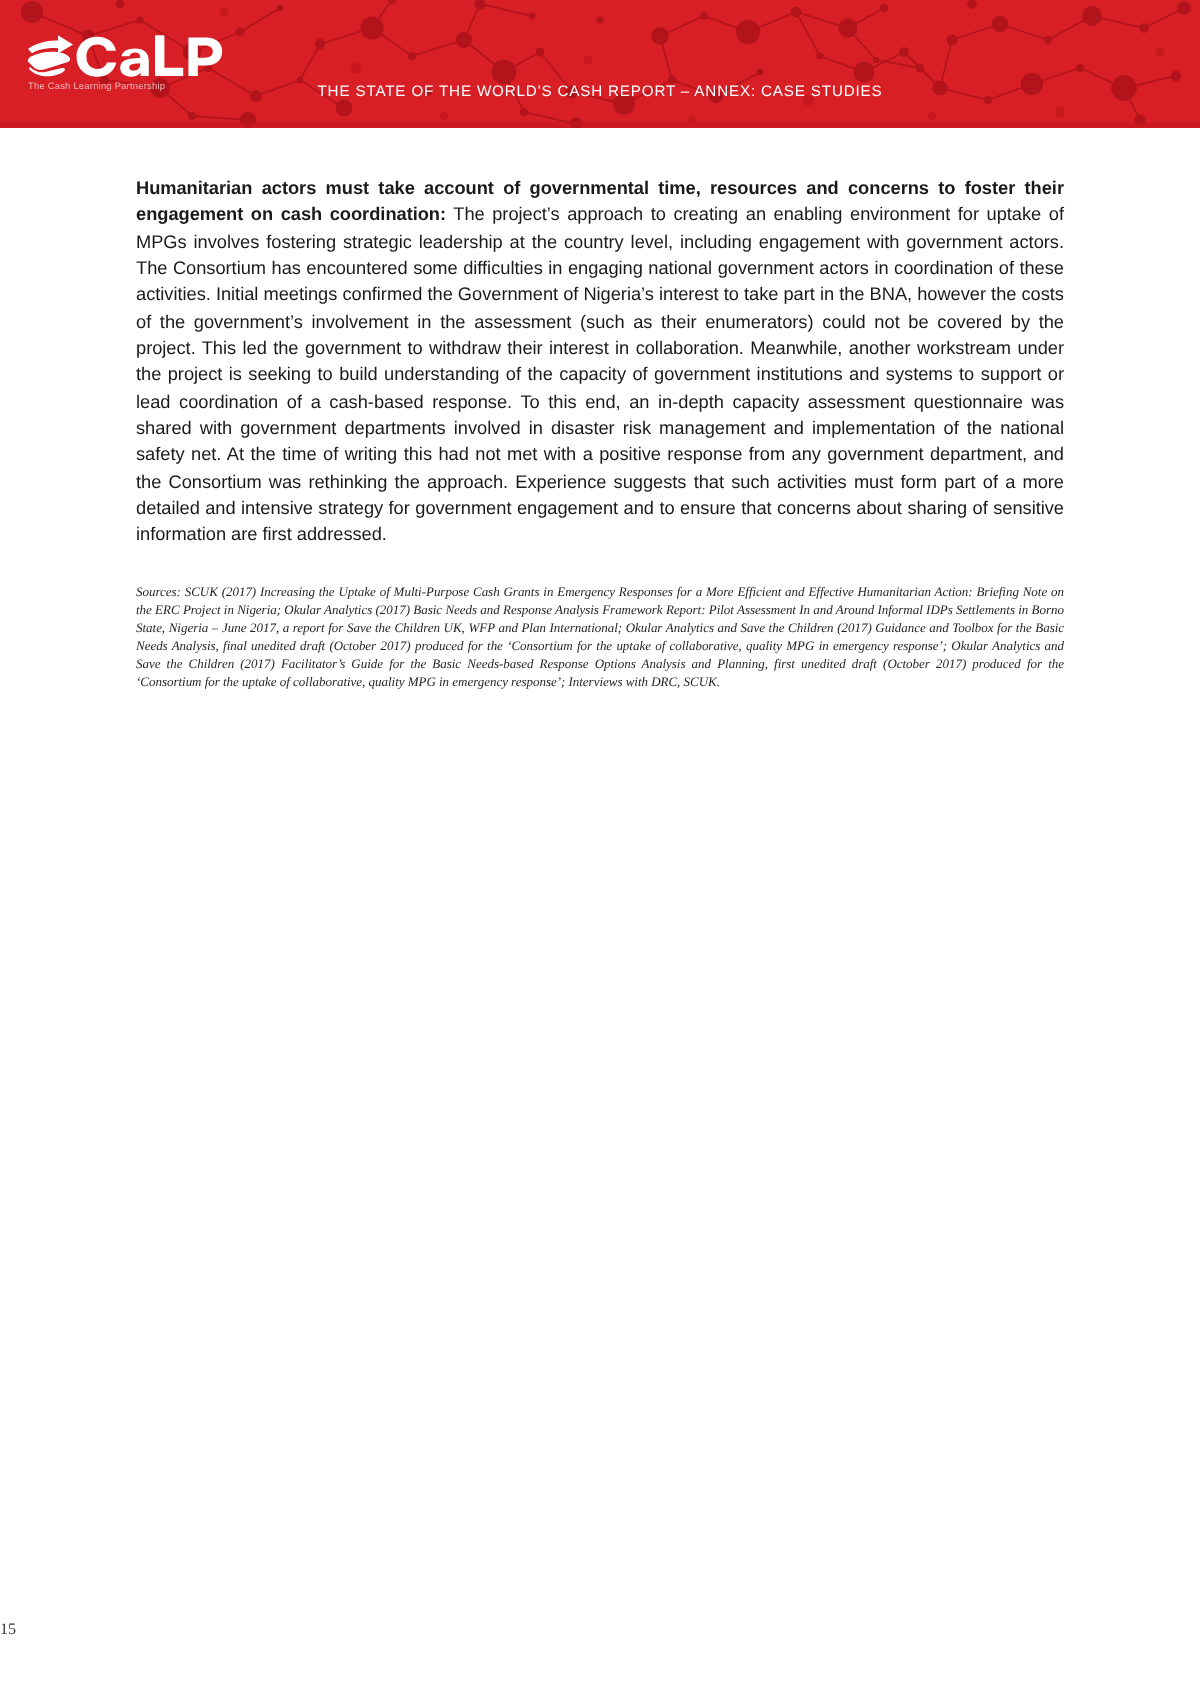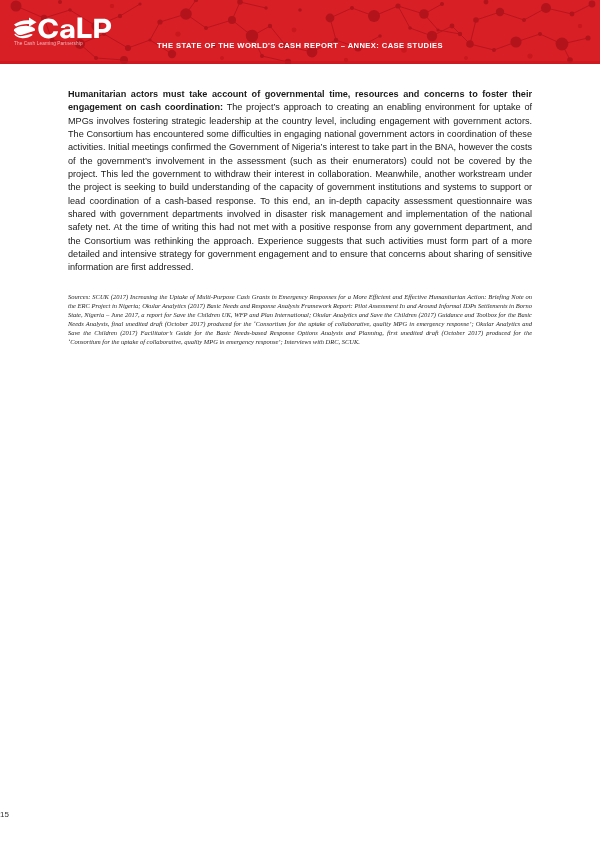--- a/index.html
+++ b/index.html
@@ -64,21 +64,21 @@
   
   .header-title {
     position: absolute;
     left: 0;
     top: 41px;
     width: 600px;
     text-align: center;
     color: #ffffff;
     font-family: "Liberation Sans", sans-serif;
     font-size: 7.6px;
-    font-weight: bold;
+    font-weight: normal;
     letter-spacing: 0.42px;
     z-index: 5;
     white-space: nowrap;
   }
 
   
   .content {
     position: absolute;
     left: 68px;
     top: 88px;
@@ -108,21 +108,21 @@
     letter-spacing: -0.012px;
   }
 
   
   .page-number {
     position: absolute;
     left: 0;
     top: 810px;
     width: 588px;
     text-align: left;
-    font-family: Liberation Sans, sans-serif;
+    font-family: Liberation Serif, serif;
     font-size: 8px;
     color: #333333;
   }
 </style>
 </head>
 <body>
 
 <div class="page">
 
   <div class="header-banner">

